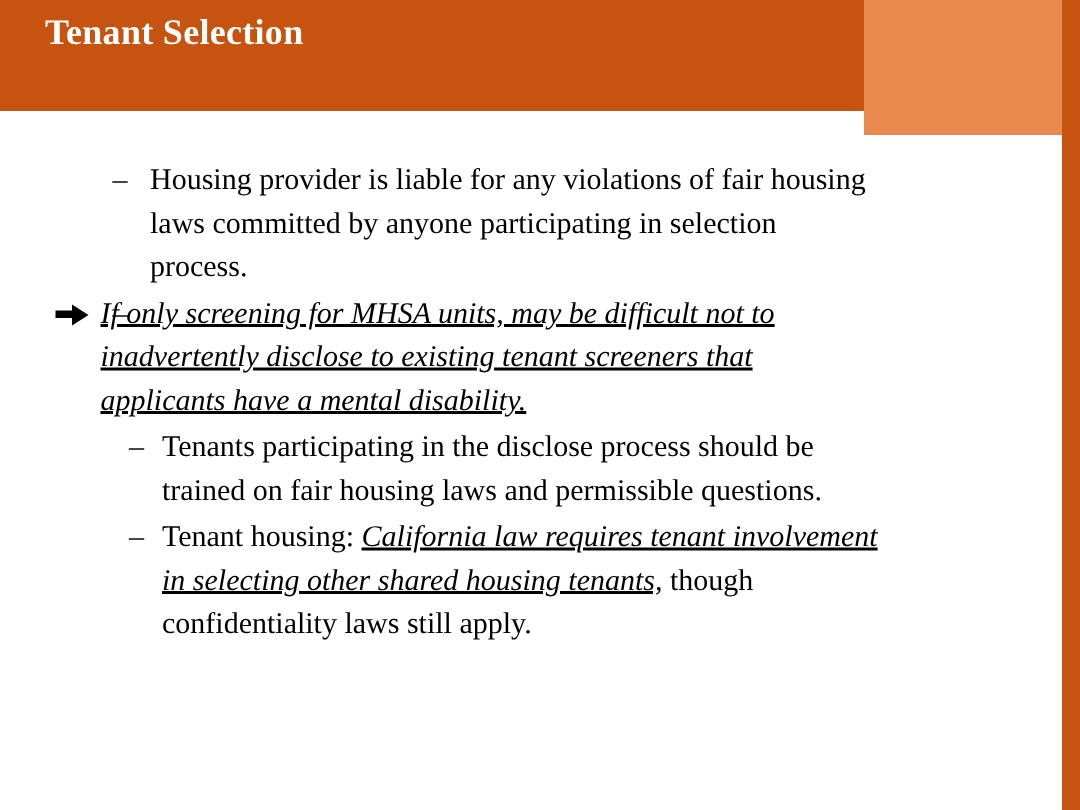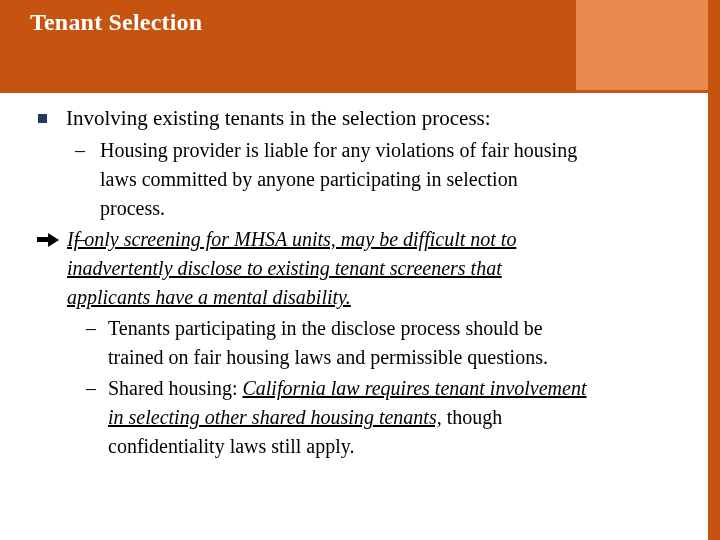--- a/index.html
+++ b/index.html
@@ -6,21 +6,21 @@
   body {
     width: 720px; height: 540px;
     position: relative;
     background: #ffffff;
     overflow: hidden;
     font-family: "Liberation Serif", serif;
     color: var(--body-text, #000);
   }
   .header {
     position: absolute; left: 0; top: 0;
-    width: 720px; height: 93px;
+    width: 720px; height: 74px;
     background: var(--header-dark, #C6530F);
   }
   .header-accent {
     position: absolute; left: 576px; top: 0;
     width: 132px; height: 90px;
     background: var(--header-light, #E8894E);
   }
   .right-stripe {
     position: absolute; right: 0; top: 0;
     width: 12px; height: 540px;
@@ -72,24 +72,20 @@
 
   <header class="header">
     <div class="header-accent"></div>
     <div class="title">Tenant Selection</div>
   </header>
 
   <div class="right-stripe"></div>
 
   <main class="content">
 
-    <div class="item l1">
-      <span class="sq"></span>
-      <span class="txt">Involving existing tenants in the selection process:</span>
-    </div>
 
     <div class="item l2">
       <span class="dash">–</span>
       <span class="txt">Housing provider is liable for any violations of fair housing
 laws committed by anyone participating in selection
 process.</span>
     </div>
 
     <div class="item l2">
       <span class="dash">–</span>
@@ -106,19 +102,19 @@
     </div>
 
     <div class="item l2 deep">
       <span class="dash">–</span>
       <span class="txt">Tenants participating in the disclose process should be
 trained on fair housing laws and permissible questions.</span>
     </div>
 
     <div class="item l2 deep">
       <span class="dash">–</span>
-      <span class="txt"><span>Shared housing: </span><span class="iu">California law requires tenant involvement
+      <span class="txt"><span>Tenant housing: </span><span class="iu">California law requires tenant involvement
 in selecting other shared housing tenants,</span><span> though
 confidentiality laws still apply.</span></span>
     </div>
 
   </main>
 </div>
 
 </body></html>

